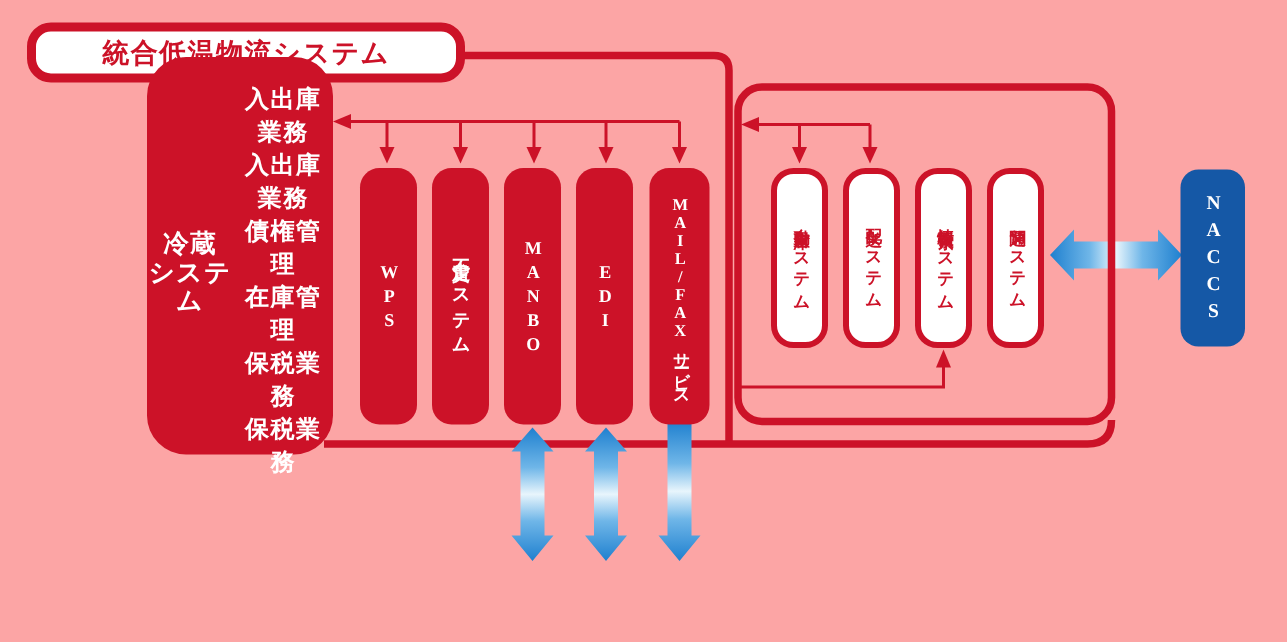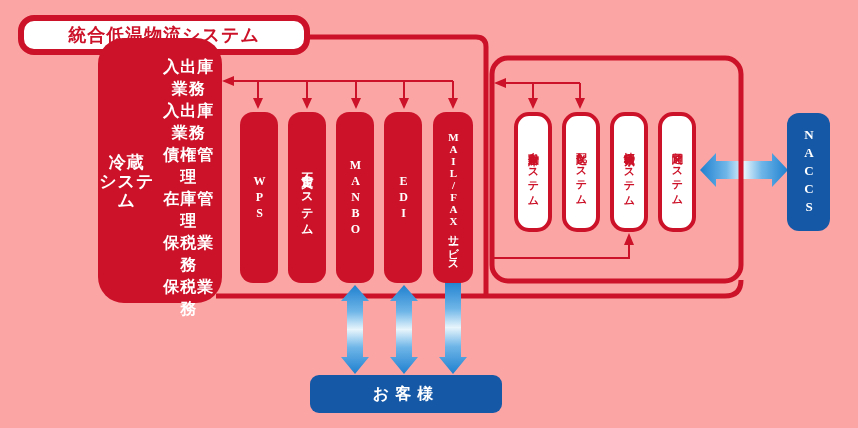--- a/index.html
+++ b/index.html
@@ -119,15 +119,14 @@
   <div class="node pill red tight" style="left:433px;top:112px;width:40px;height:171px;">MAIL/FAXサービス</div>
 
   <div class="node pill white" style="left:514px;top:112px;width:38px;height:120px;">自動倉庫システム</div>
   <div class="node pill white" style="left:562px;top:112px;width:38px;height:120px;">配送システム</div>
   <div class="node pill white" style="left:610px;top:112px;width:38px;height:120px;">情報検索システム</div>
   <div class="node pill white" style="left:658px;top:112px;width:38px;height:120px;">通関システム</div>
 
 
   <div class="node bluebox naccs" style="left:787px;top:113px;width:43px;height:118px;">NACCS</div>
 
-  <div class="node bluebox customer" style="left:310px;top:375px;width:192px;height:38px;">お客様</div>
 
 </div>
 
 </body></html>

